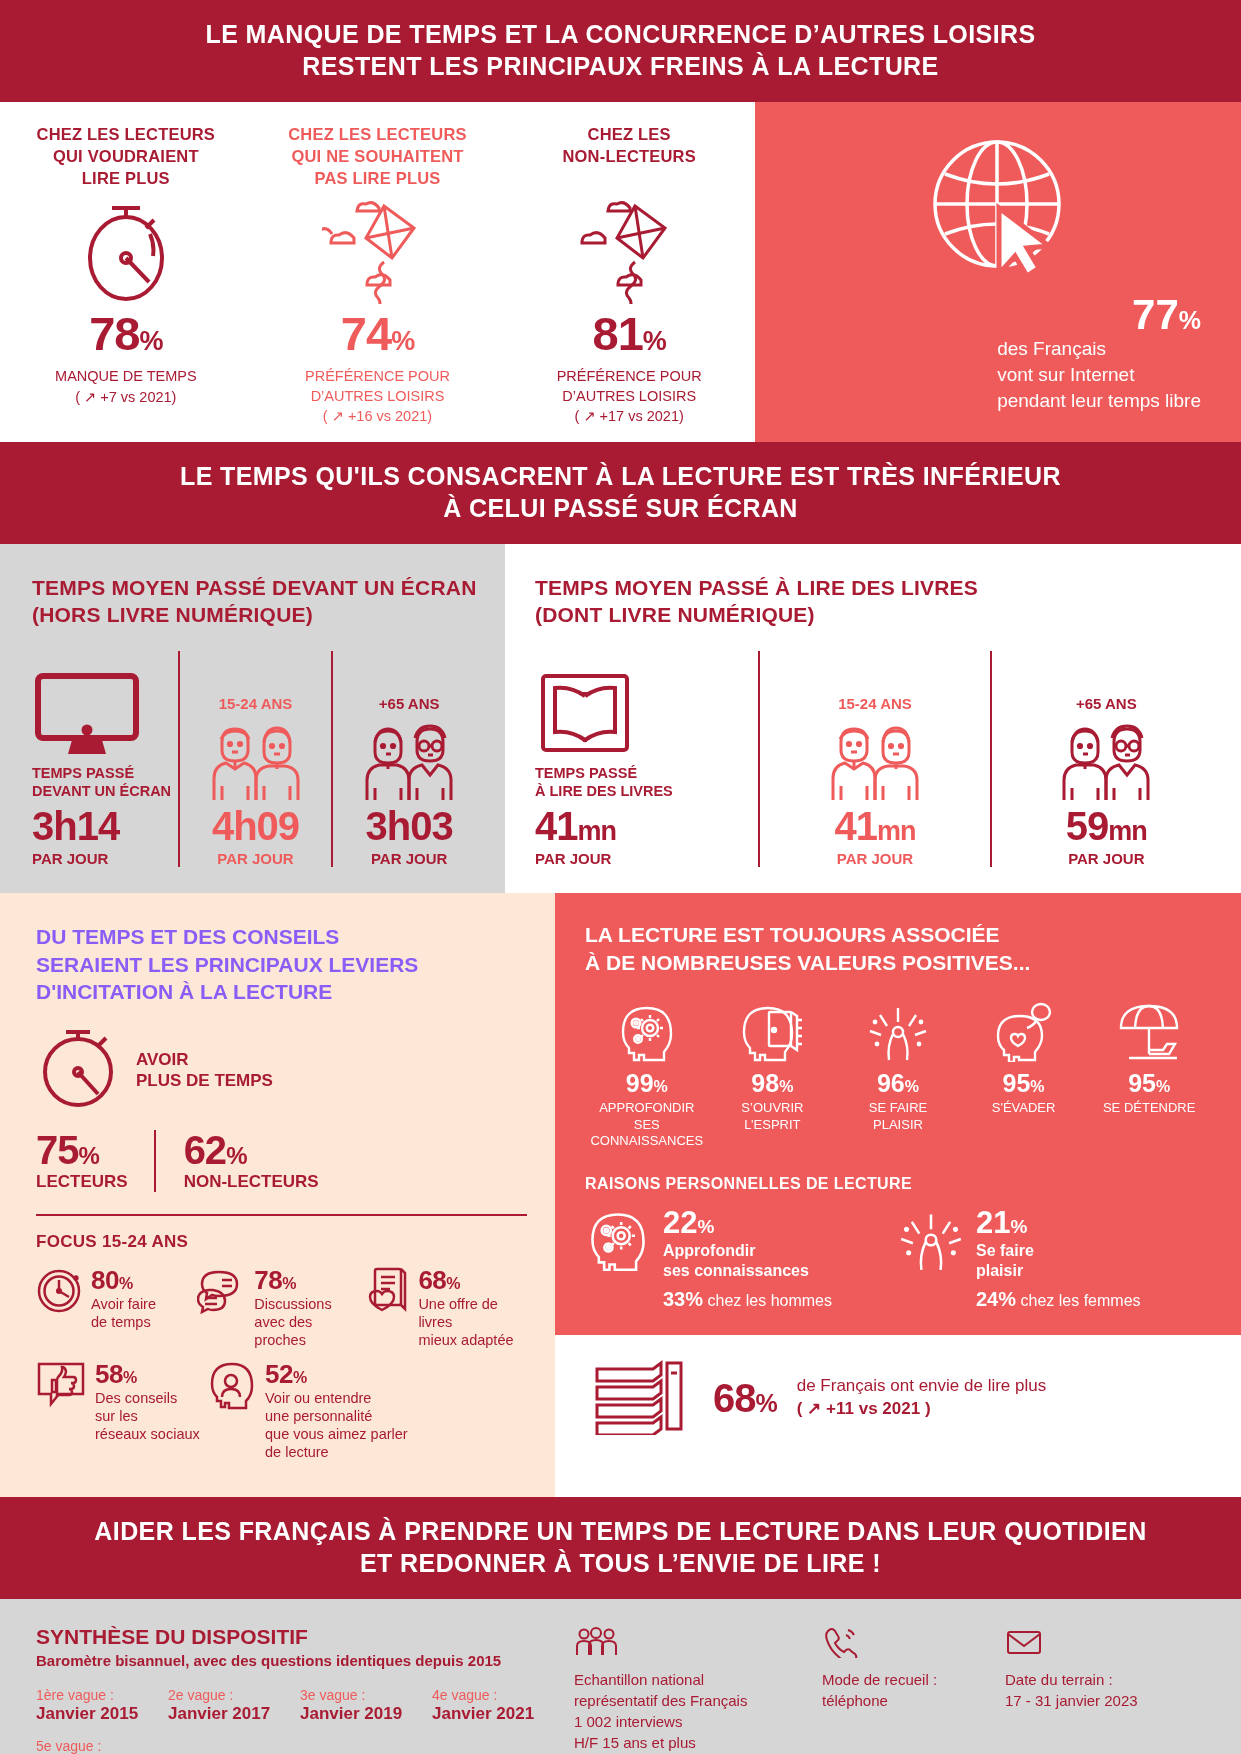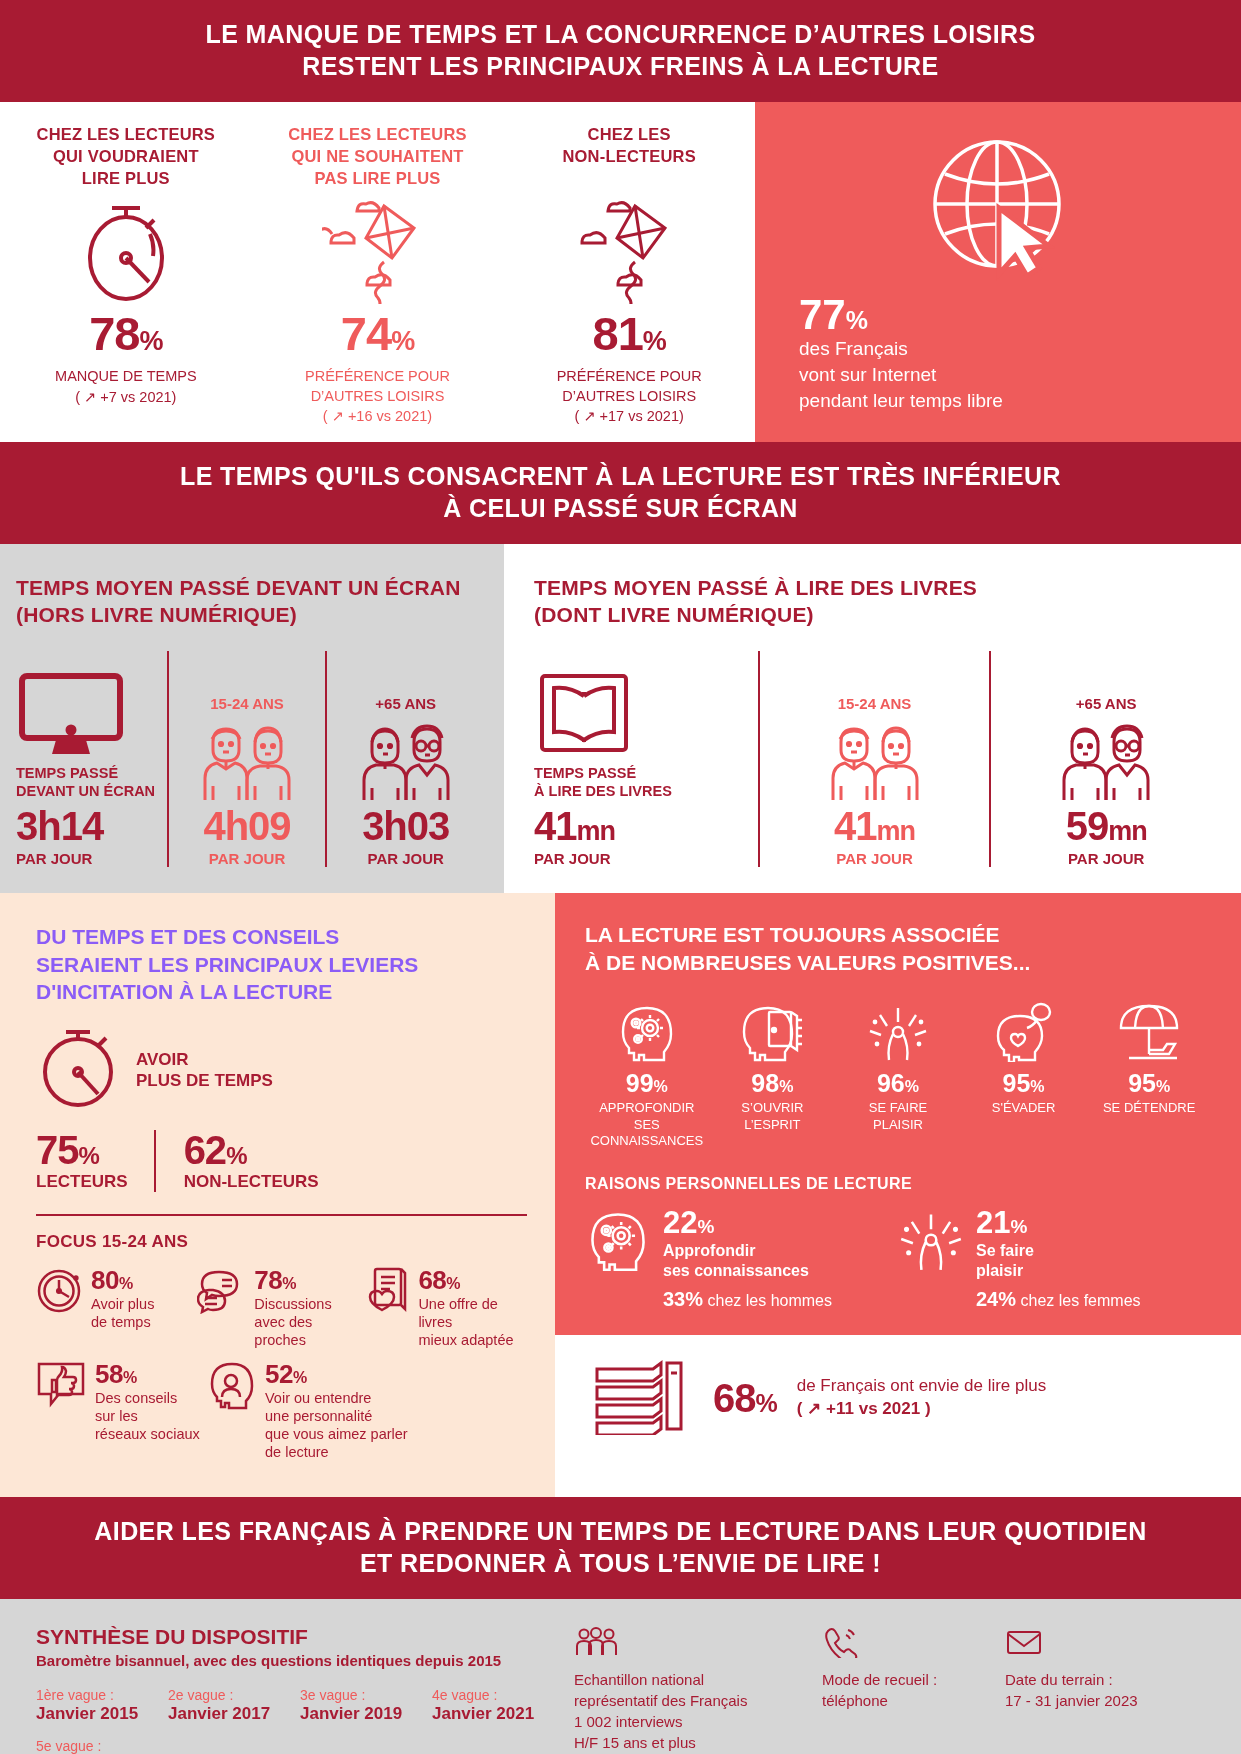--- a/index.html
+++ b/index.html
@@ -39,30 +39,30 @@
   .light { color: #ef5b5b; }
   .s1-icon { height: 108px; display: flex; align-items: center; justify-content: center; margin-top: 4px;}
   .s1-pct { font-size: 47px; font-weight: bold; line-height: 1; margin-top: 4px; letter-spacing: -1px;}
   .s1-pct .u { font-size: 27px; }
   .s1-sub { font-size: 14.5px; line-height: 1.35; margin-top: 10px; }
   .s1-delta { font-size: 14.5px; margin-top: 2px; white-space: nowrap; }
 
   .sec1-right {
     width: 486px; background: #ef5b5b; color: #ffffff;
     padding: 24px 40px 20px 44px;
-    display: flex; flex-direction: column; align-items: flex-start;
+    display: flex; flex-direction: column; align-items: flex-end;
   }
   .globe-wrap { width: 100%; display:flex; justify-content:center; margin-bottom: 8px;}
   .r-pct { font-size: 42px; font-weight: bold; line-height: 1; }
   .r-pct .u { font-size: 25px; }
   .r-txt { font-size: 19px; line-height: 1.38; }
 
   
   .sec2 { display: flex; width: 100%; }
-  .sec2-left { width: 555px; background: #d6d6d6; padding: 30px 26px 26px 16px; }
+  .sec2-left { width: 555px; background: #d6d6d6; padding: 30px 26px 26px 32px; }
   .sec2-right { width: 812px; background: #ffffff; padding: 30px 26px 26px 30px; }
   .s2-title { font-weight: bold; font-size: 21px; line-height: 1.3; color: #a81b33; letter-spacing: 0.2px;}
   .s2-row { display: flex; align-items: flex-end; margin-top: 22px; }
   .s2-cell { flex: 1; text-align: center; position: relative; }
   .s2-cell.first { text-align: left; }
   .age-lbl { font-weight: bold; font-size: 15px; margin-bottom: 4px; }
   .s2-ico { height: 84px; display: flex; align-items: flex-end; justify-content: center; }
   .s2-ico.first { justify-content: flex-start; }
   .s2-cap { font-weight: bold; font-size: 14.5px; line-height: 1.25; margin-top: 8px; color: #a81b33;}
   .s2-val { font-size: 40px; font-weight: bold; line-height: 1; margin-top: 6px; letter-spacing: -1px;}
@@ -465,21 +465,21 @@
                 <circle cx="23" cy="25" r="20"></circle>
                   <circle cx="23" cy="25" r="14.5"></circle>
                 <circle cx="23" cy="25" r="1.8" fill="#a81b33"></circle>
                 <path d="M23 25 L23 14 M23 25 L33 31"></path>
                 <circle cx="40" cy="12" r="1.4" fill="#a81b33"></circle>
               </svg>
             </div>
             <div class="ftxtwrap">
               <div class="fpct"><span>80</span><span class="u">%</span></div>
               <div class="fdesc">
-                <div>Avoir plus</div>
+                <div>Avoir faire</div>
                 <div>de temps</div>
               </div>
             </div>
           </div>
 
           <div class="fitem" style="width:175px">
             <div>
               <svg width="50" height="48" viewBox="0 0 50 48" fill="none" stroke="#a81b33" stroke-width="2.5">
                 <path d="M22 6 q18 0 18 12 q0 12 -18 12 q-4 0 -7 -1 l-6 4 l1 -6 q-5 -3 -5 -9 q0 -12 17 -12 z"></path>
                 <path d="M25 14 h10 M25 20 h10"></path>

